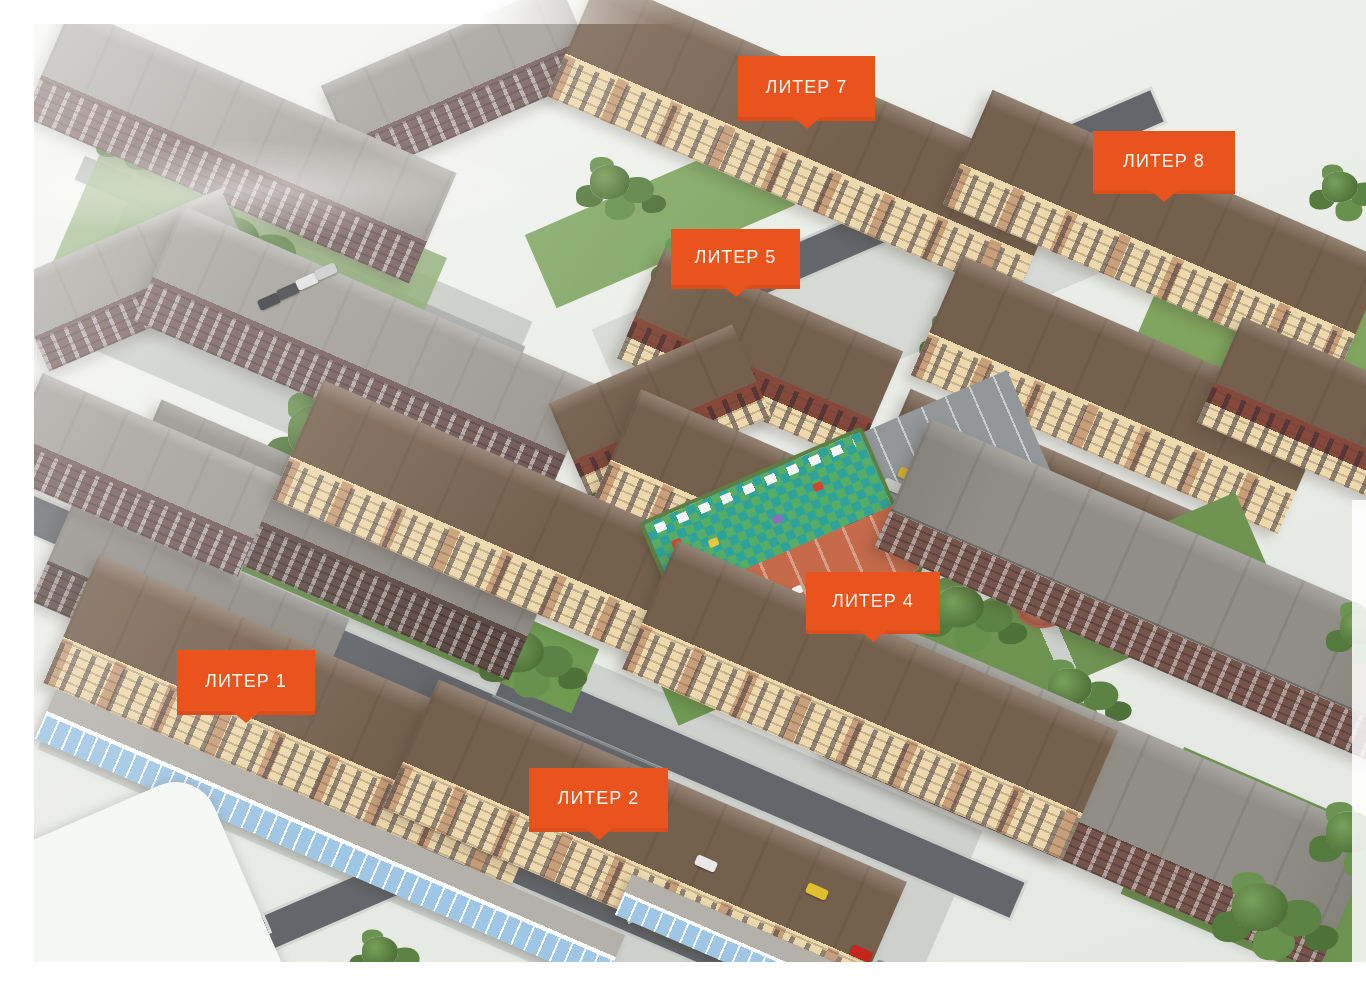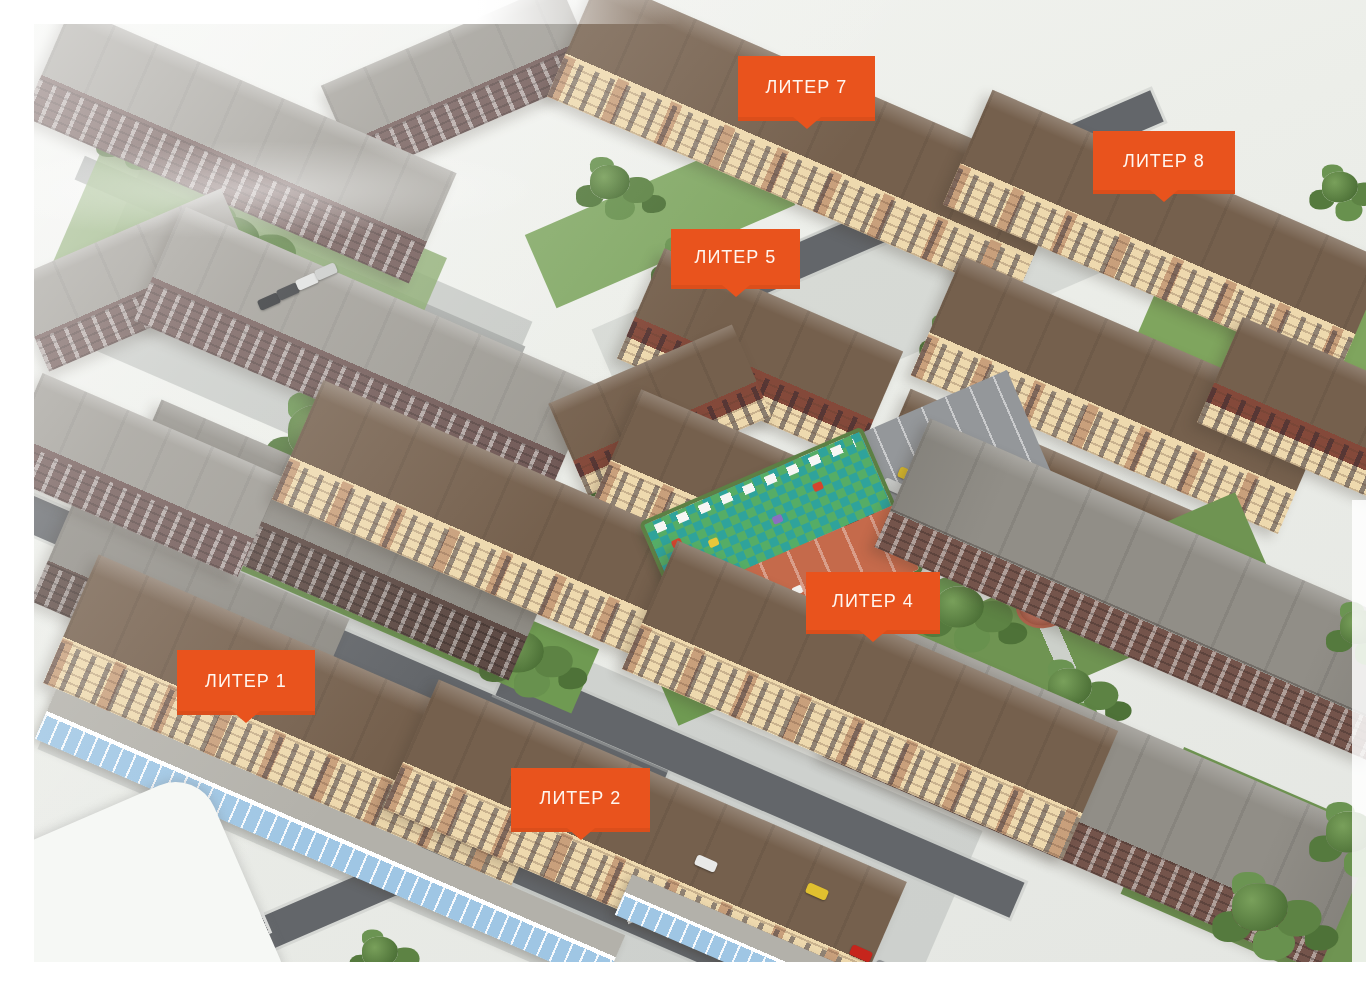--- a/index.html
+++ b/index.html
@@ -204,21 +204,21 @@
   <div class="frame" style="left:0;top:0;width:680px;height:24px;background:linear-gradient(90deg,#fff 70%,rgba(255,255,255,0));"></div>
   <div class="frame" style="left:0;top:962px;width:1366px;height:38px;"></div>
   <div class="frame" style="left:1352px;top:500px;width:14px;height:462px;background:rgba(255,255,255,.85);"></div>
 
   <div class="haze"></div>
 
   <div class="marker" style="left: 177px; top: 650px; width: 138px; height: 61px;">
     <span class="marker-label">ЛИТЕР 1</span>
     <span class="marker-pointer"></span>
   </div>
-  <div class="marker" style="left: 511px; top: 768px; width: 139px; height: 60px;">
+  <div class="marker" style="left: 529px; top: 768px; width: 139px; height: 60px;">
     <span class="marker-label">ЛИТЕР 2</span>
     <span class="marker-pointer"></span>
   </div>
   <div class="marker" style="left: 794px; top: 572px; width: 134px; height: 58px; margin-left: 12px;">
     <span class="marker-label">ЛИТЕР 4</span>
     <span class="marker-pointer"></span>
   </div>
   <div class="marker" style="left: 671px; top: 229px; width: 129px; height: 56px;">
     <span class="marker-label">ЛИТЕР 5</span>
     <span class="marker-pointer"></span>

